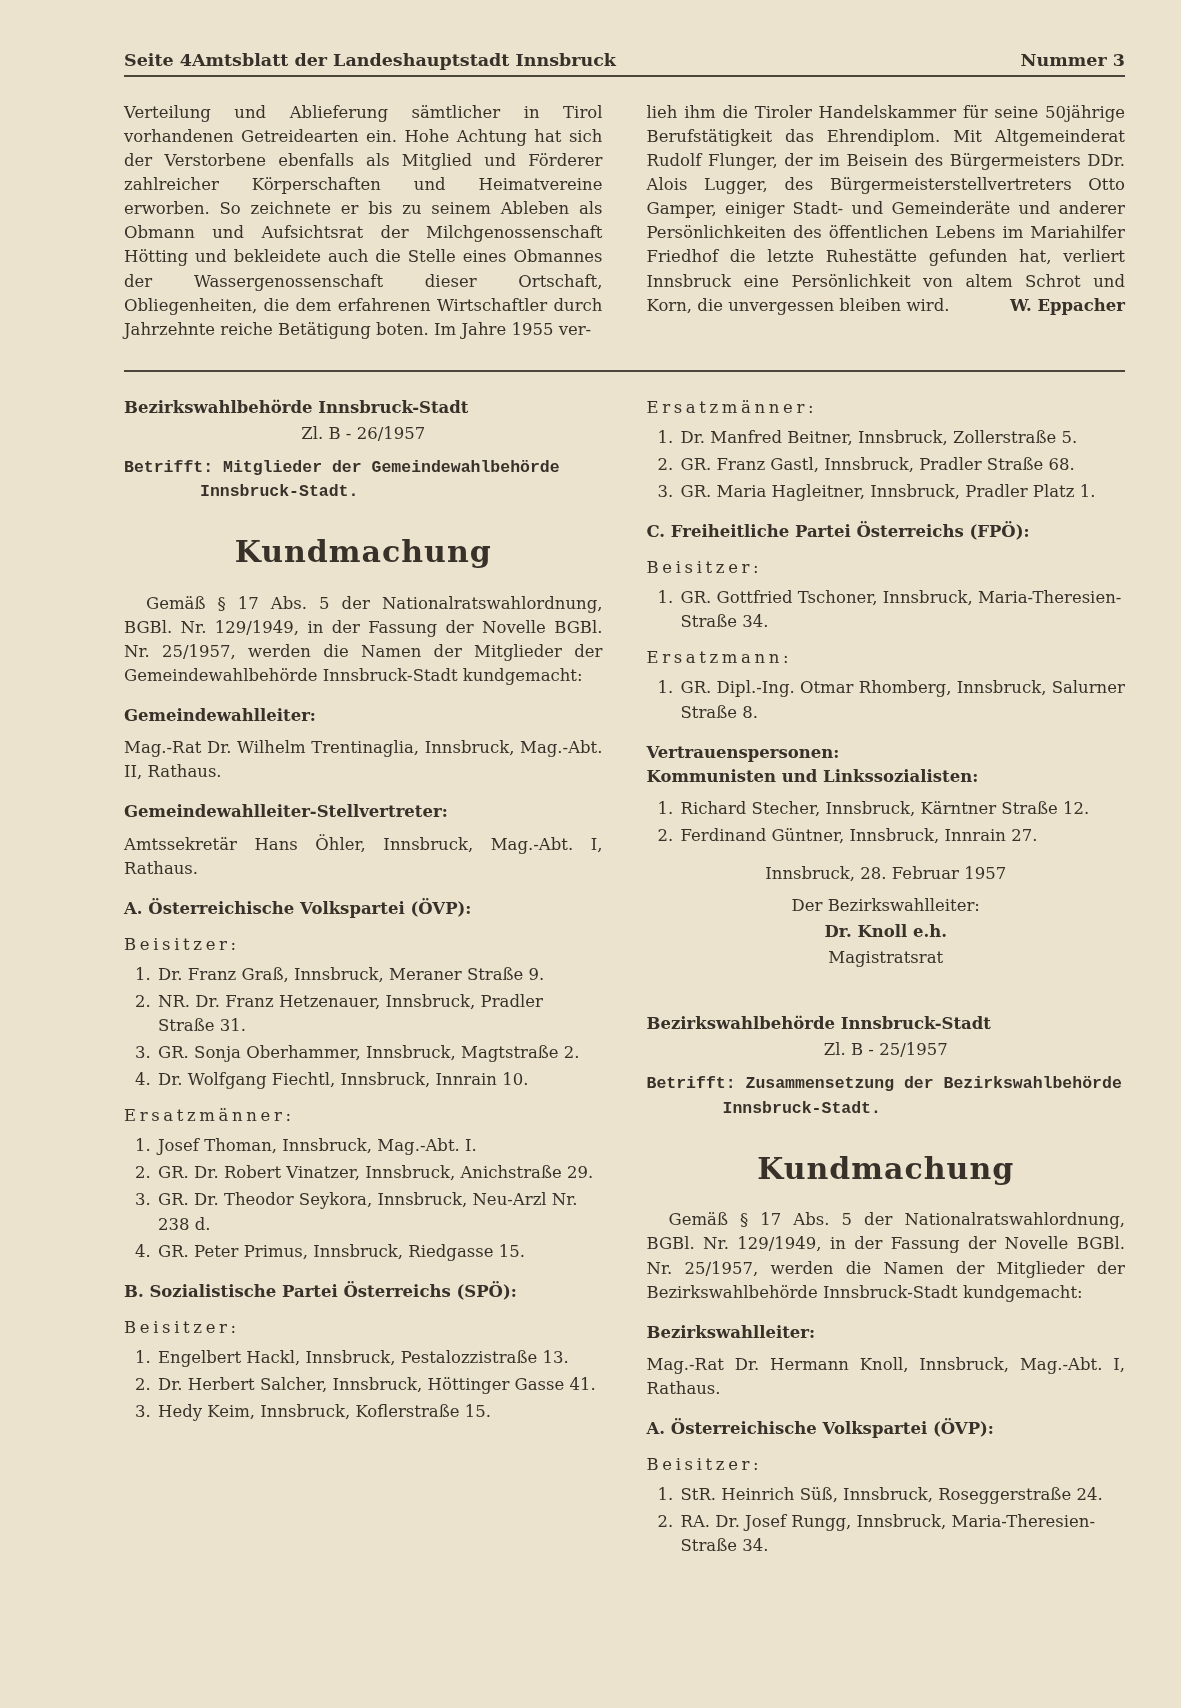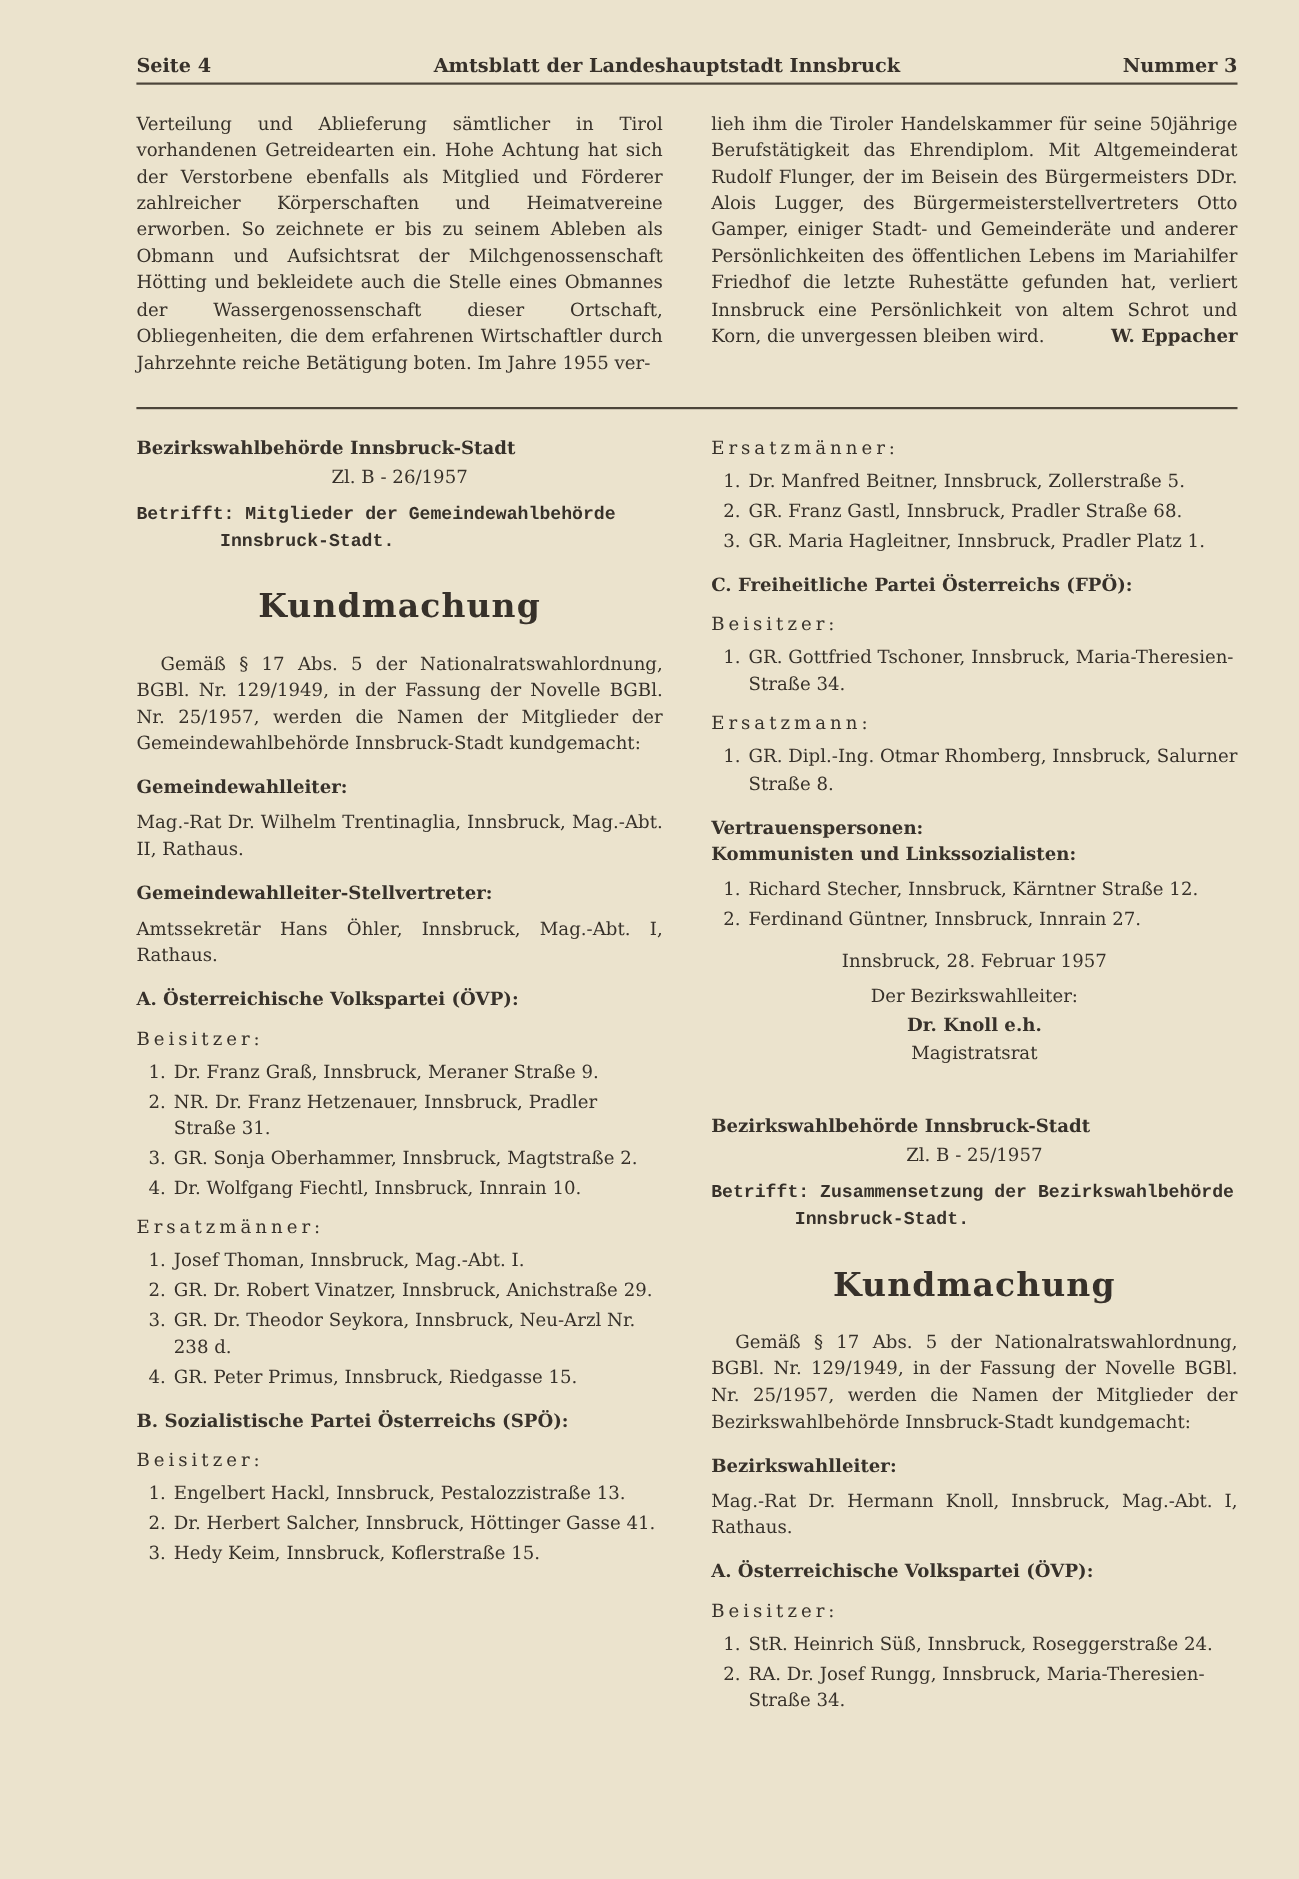--- a/index.html
+++ b/index.html
@@ -8,21 +8,21 @@
     width: 1181px; height: 1708px;
     background: #ebe3cd;
     color: #37312a;
     font-family: "DejaVu Serif", "Liberation Serif", serif;
   }
   .paper { width: 100%; height: 100%; padding: 50px 56px 40px 124px; }
   .pagehead {
     display: flex; justify-content: space-between; align-items: baseline;
     font-weight: bold; font-size: 17.5px;
   }
-  .pagehead .center-title { flex: 1; text-align: center; }
+  .pagehead .center-title { flex: 1; text-align: left; }
   .headrule { border: none; border-top: 2px solid #4c453a; margin: 5px 0 24px; }
   .sectrule { border: none; border-top: 2px solid #4c453a; margin: 20px 0 24px; }
   .columns { display: flex; gap: 44px; align-items: flex-start; }
   .col { flex: 1; min-width: 0; font-size: 16.5px; line-height: 1.46; }
   p { margin: 0 0 8px; }
   .just { text-align: justify; }
   .indent { text-indent: 22px; }
   .heading-center { text-align: left; font-weight: bold; margin: 16px 0 8px; }
   .notice-title {
     text-align: center; font-weight: bold; font-size: 30px;

